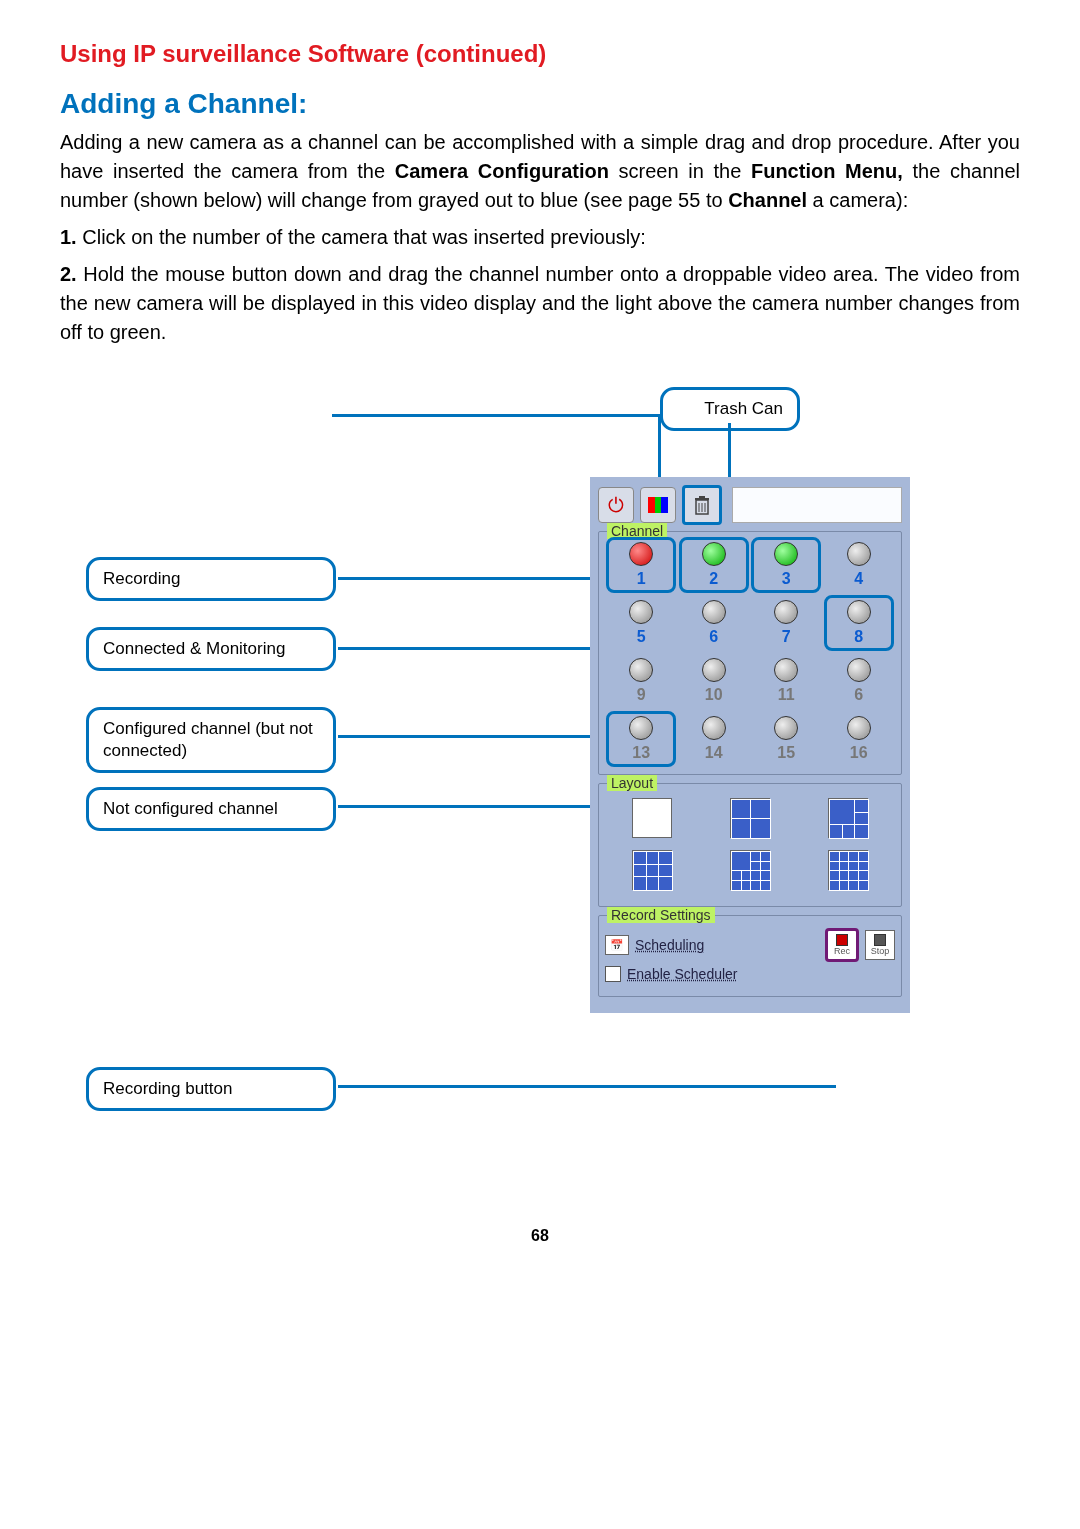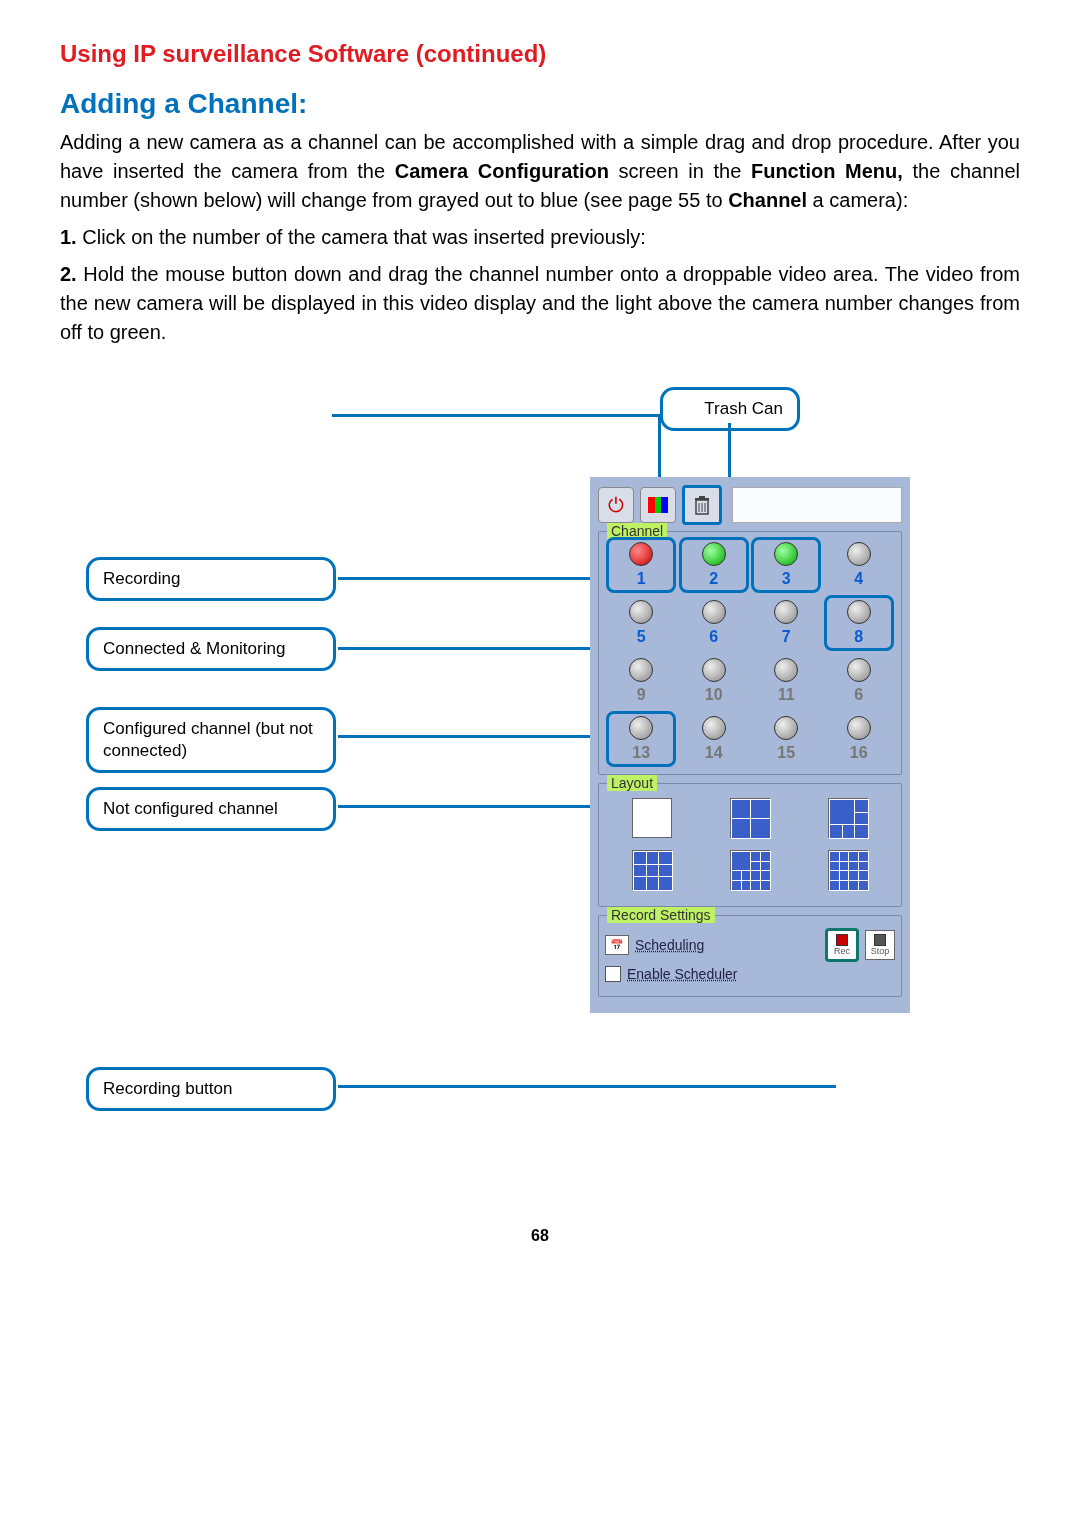--- a/index.html
+++ b/index.html
@@ -187,21 +187,21 @@
     font-size: 11px; display:flex; align-items:center; justify-content:center;
   }
   .dotted-link { color: #224; text-decoration: underline dotted; font-size: 14px; }
   .rec-btn {
     width: 28px; height: 28px;
     border: 1px solid #666;
     background: #fff;
     display: flex; flex-direction: column; align-items: center; justify-content: center;
     font-size: 9px; color: #555;
   }
-  .rec-btn.highlight { border: 3px solid #0f766e; border-radius: 4px; }
+  .rec-btn.highlight { border: 3px solid #701a75; border-radius: 4px; }
   .rec-dot { width: 10px; height: 10px; background: #cc0000; border: 1px solid #333; }
   .stop-dot { width: 10px; height: 10px; background: #555; border: 1px solid #333; }
   .checkbox {
     width: 14px; height: 14px; border: 1px solid #555; background: #fff; display:inline-block;
   }
 
   .page-num {
     text-align: center;
     font-size: 16px;
     font-weight: bold;

